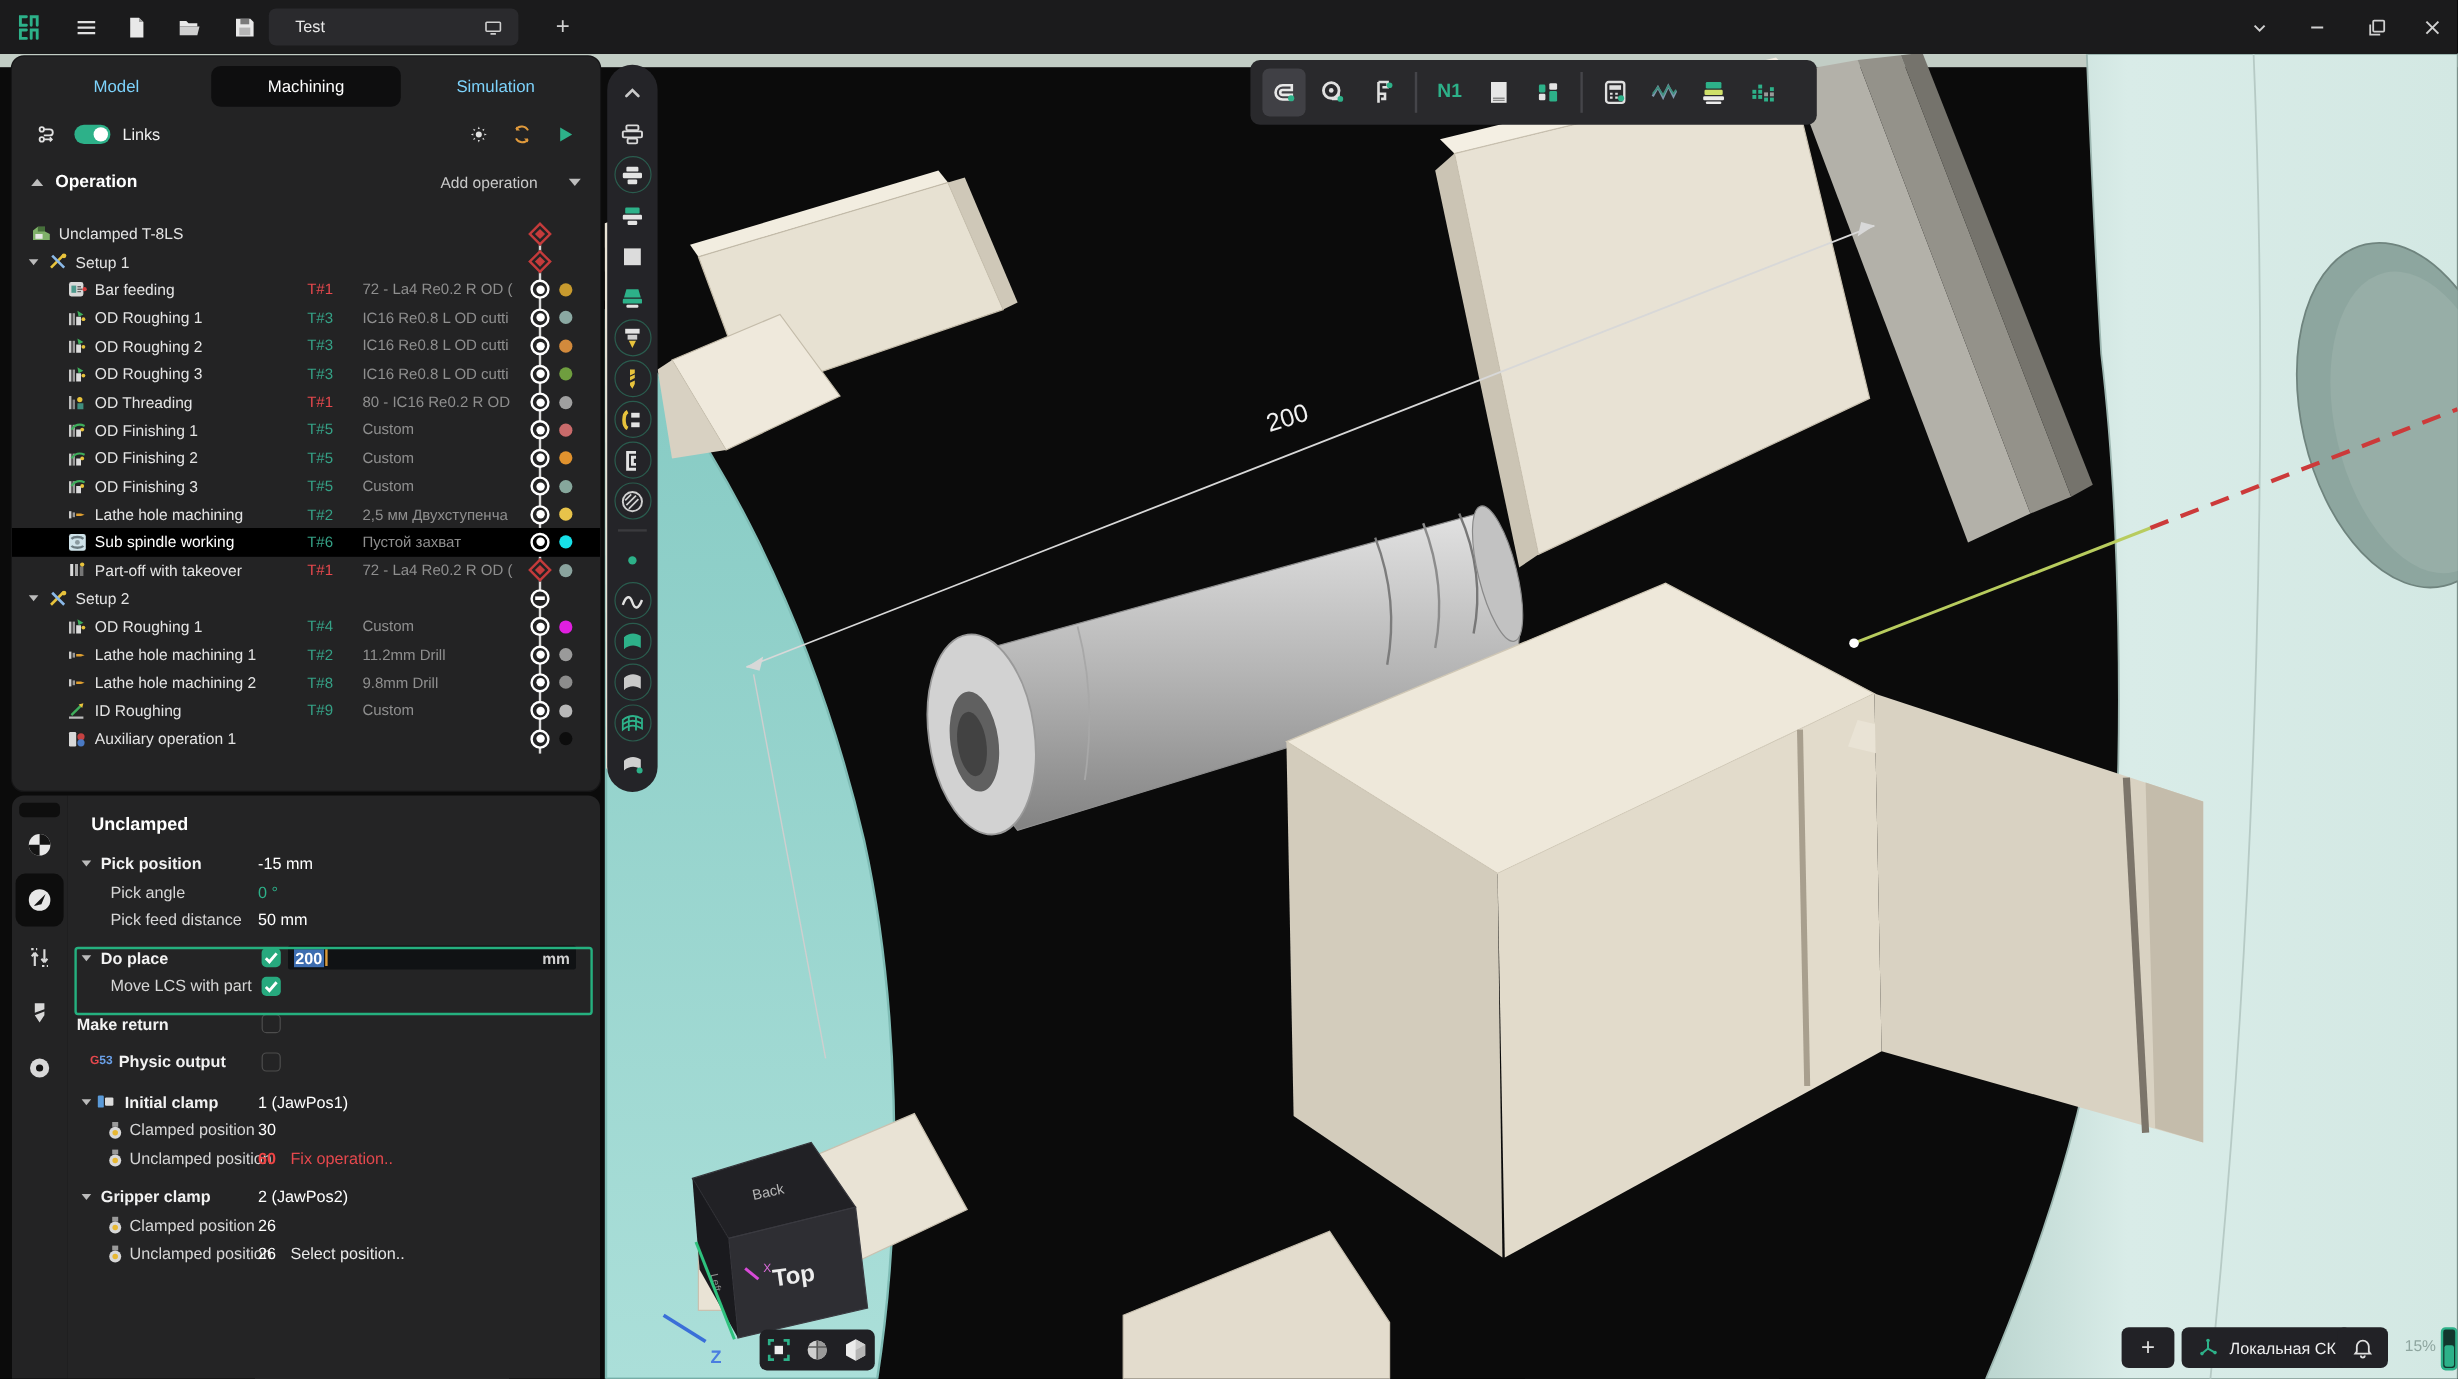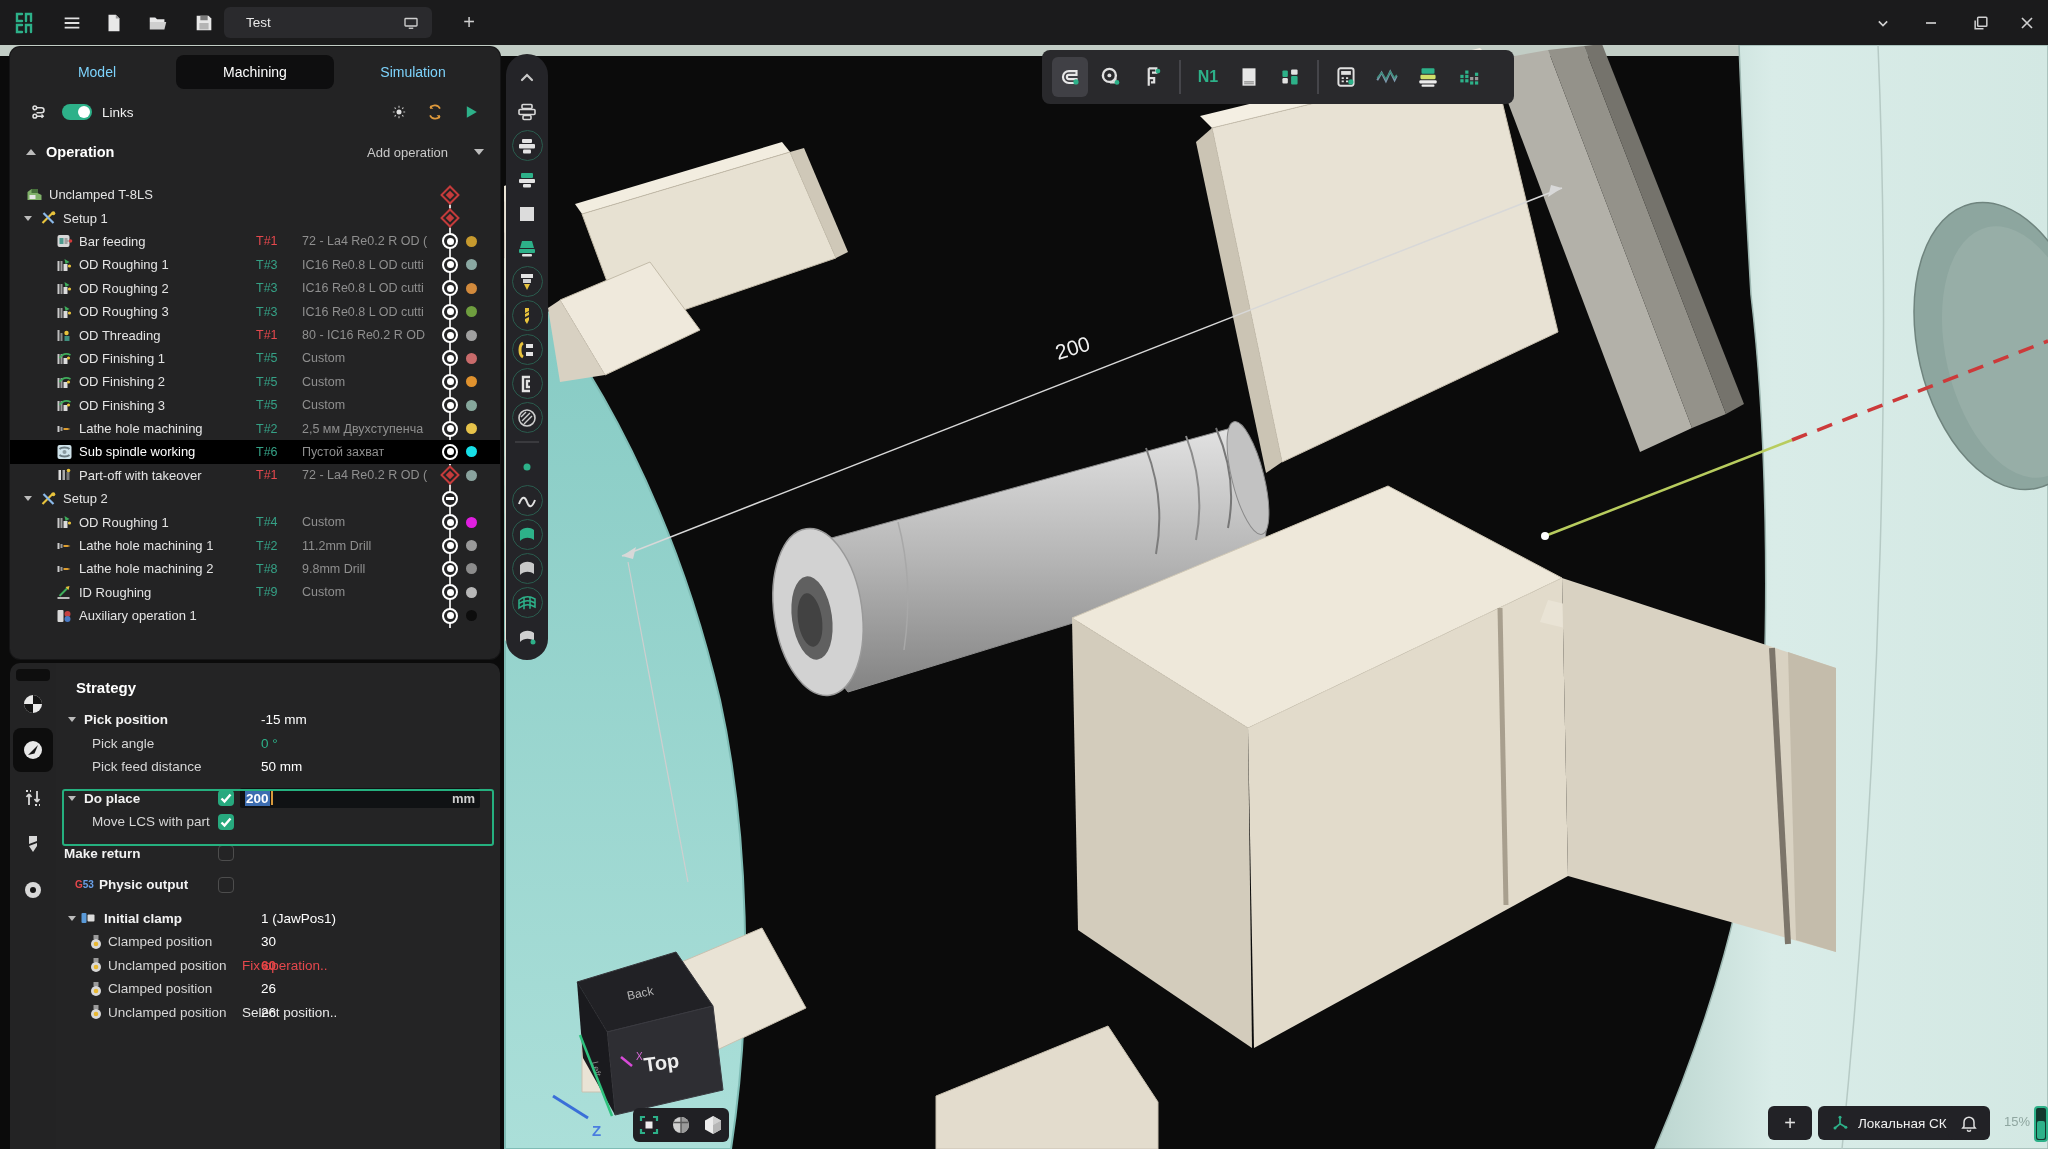--- a/index.html
+++ b/index.html
@@ -79,21 +79,21 @@
   .s-row.bold{color:#f2f2f2;font-weight:bold;}
   .s-row .sch{width:0;height:0;border-left:4px solid transparent;border-right:4px solid transparent;border-top:5px solid #bbb;margin-left:12px;}
   .s-row .slb{margin-left:8px;white-space:nowrap;}
   .s-row.ind .slb{margin-left:36px;}
   .s-row.ind.has-ic .slb{margin-left:4px;}
   .s-row .sic{width:16px;height:16px;margin-left:32px;flex:none;}
   .s-row .sic svg{width:16px;height:16px;}
   .badge{display:inline-block;margin-left:19px;font-size:10px;font-weight:bold;color:#6aa0e8;letter-spacing:0;}
   .badge::first-letter{color:#e5484d;}
   .badge + .slb{margin-left:5px;}
-  .s-val{position:absolute;left:159px;color:#fff;font-weight:normal;white-space:nowrap;margin-left:46px;}
+  .s-val{position:absolute;left:159px;color:#fff;font-weight:normal;white-space:nowrap;}
   .s-val.accent{color:#2db189;} .s-val.error{color:#ef4444;font-weight:bold;}
   .s-extra{position:absolute;left:186px;white-space:nowrap;color:#e8e8e8;}
   .s-extra.error{color:#e5484d;}
   .cbx{position:absolute;left:162px;width:16px;height:16px;border-radius:4px;box-sizing:border-box;}
   .cbx.on{background:#27a97e;} .cbx.on svg{width:16px;height:16px;}
   .cbx.off{border:1.5px solid #4d4d4d;background:transparent;}
   .inputbox{position:absolute;left:184px;right:20px;height:20px;background:#101214;border-radius:2px;
             display:flex;align-items:center;padding:0 5px;}
   .sel-text{background:#3d6db0;color:#fff;font-size:13.5px;padding:0 1px;}
   .caret{width:2px;height:14px;background:#d89a3c;margin-left:1px;}
@@ -702,21 +702,21 @@
     </div>
     <div class="rail-ic" style="top: 215px;">
       <svg viewBox="0 0 24 24">
         <circle cx="12" cy="12" r="8" fill="#d8d8d8"></circle>
         <circle cx="12" cy="12" r="3" fill="#141414"></circle>
       </svg>
     </div>
   </div>
 
 <div id="strategy-panel">
-  <div id="str-title">Strategy</div>
+  <div id="str-title">Unclamped</div>
   <div id="str-rows">
       <div class="s-row bold">
         <span class="sch"></span>
         <span class="slb">Pick position</span>
         <span class="s-val">-15 mm</span>
       </div>
       <div class="s-row ind">
         <span class="slb">Pick angle</span>
         <span class="s-val accent">0 °</span>
       </div>
@@ -781,20 +781,25 @@
         <span class="sic">
           <svg viewBox="0 0 16 16">
             <rect x="5.5" y="1" width="5" height="4" fill="#9a9a9a"></rect>
             <circle cx="8" cy="10" r="5" fill="#d8d8d8"></circle>
             <circle cx="8" cy="10" r="2.3" fill="#e8b832"></circle>
           </svg>
         </span>
         <span class="slb">Unclamped position</span>
         <span class="s-val error">60</span>
         <span class="s-extra error">Fix operation..</span>
+      </div>
+      <div class="s-row bold" style="margin-top: 9px;">
+        <span class="sch"></span>
+        <span class="slb">Gripper clamp</span>
+        <span class="s-val">2 (JawPos2)</span>
       </div>
       <div class="s-row ind has-ic">
         <span class="sic">
           <svg viewBox="0 0 16 16">
             <rect x="5.5" y="1" width="5" height="4" fill="#9a9a9a"></rect>
             <circle cx="8" cy="10" r="5" fill="#d8d8d8"></circle>
             <circle cx="8" cy="10" r="2.3" fill="#e8b832"></circle>
           </svg>
         </span>
         <span class="slb">Clamped position</span>

